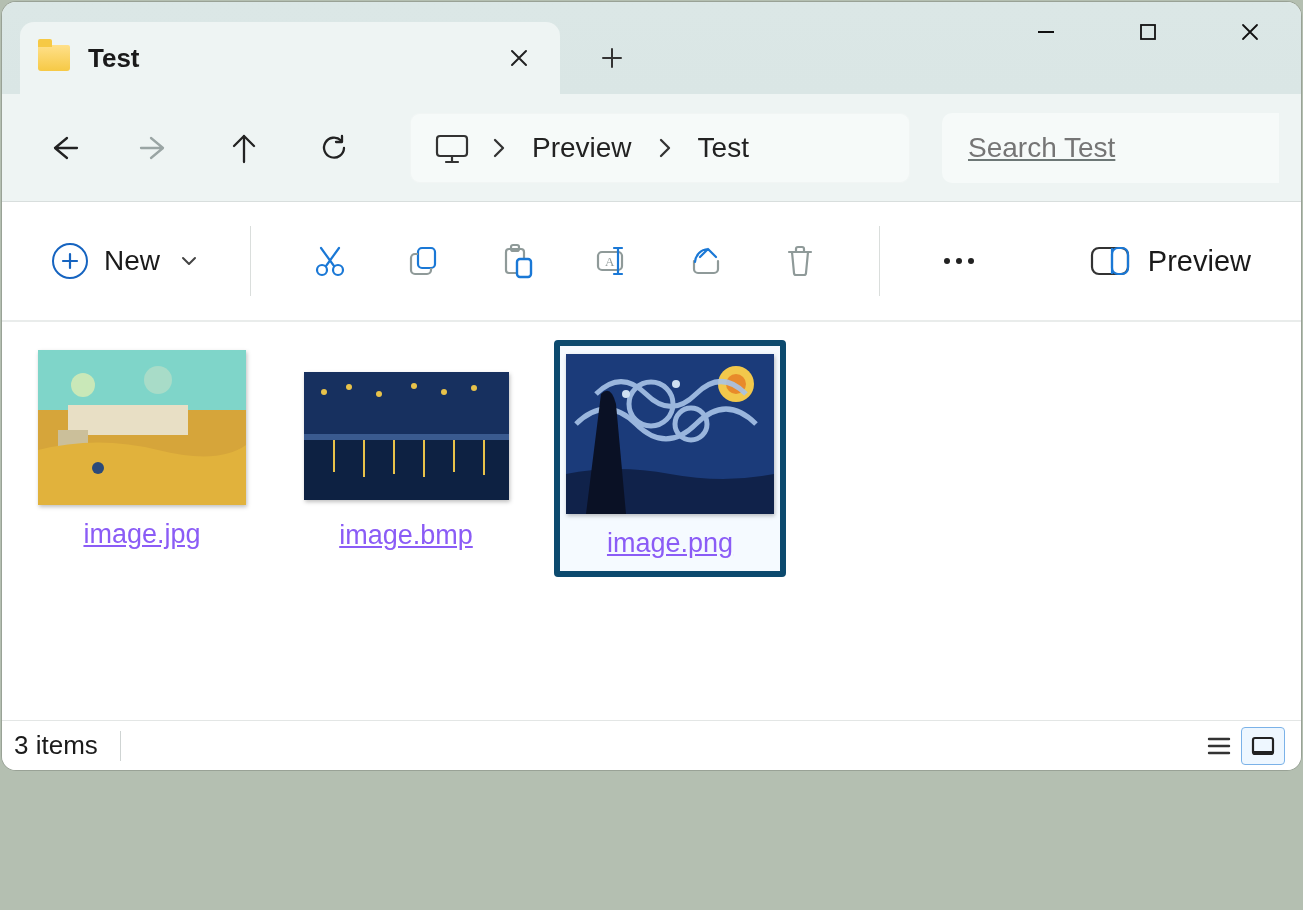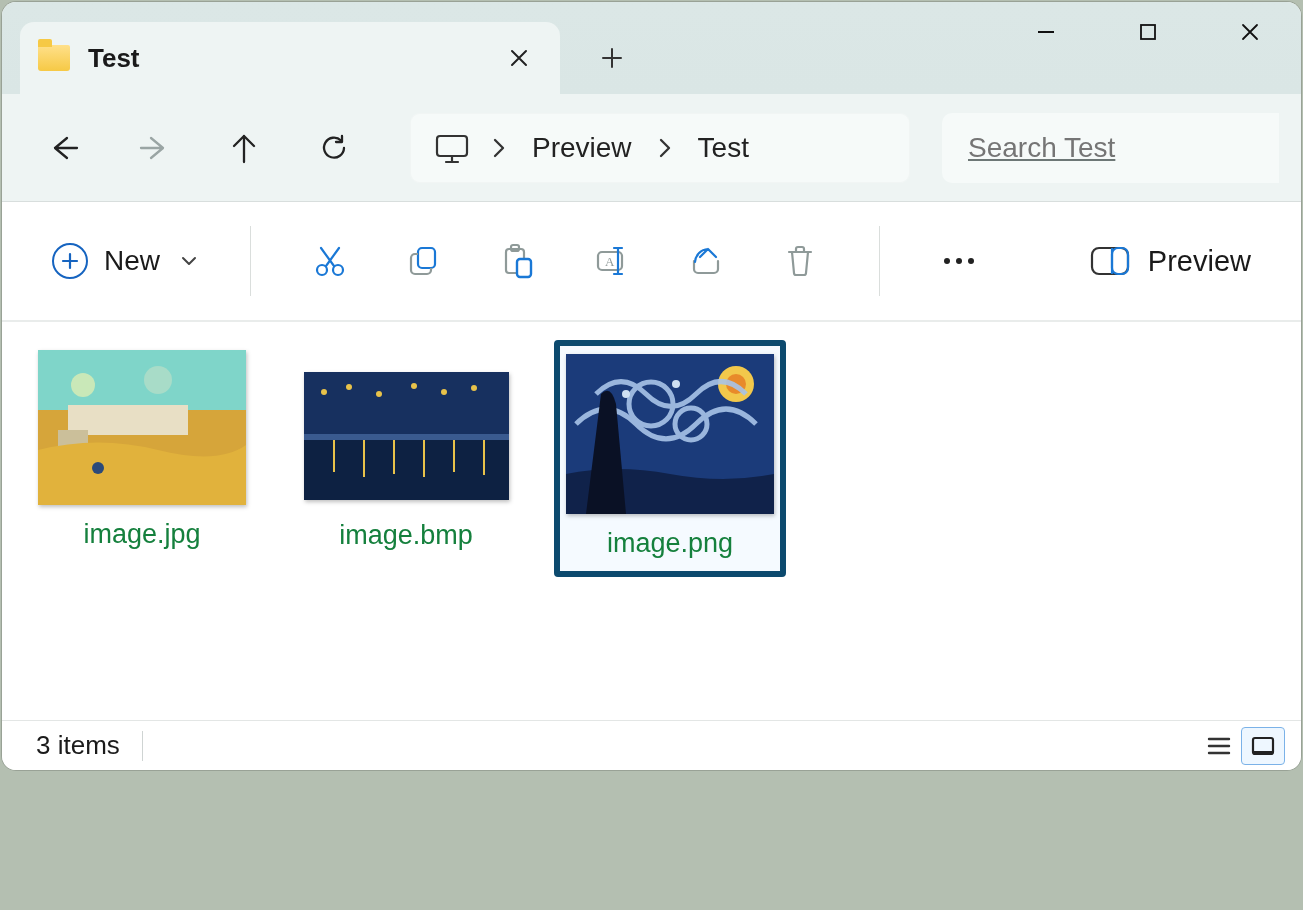--- a/index.html
+++ b/index.html
@@ -172,30 +172,30 @@
     background:#f5faff;
   }
   .thumb{
     width:208px;height:160px;
     box-shadow:1px 2px 4px rgba(0,0,0,.25);
     display:flex;align-items:center;justify-content:center;
     overflow:hidden;
   }
   .thumb.t1{height:155px;}
   .thumb.t2{width:205px;height:128px;margin-top:22px;margin-bottom:6px;}
-  .file-label{font-size:27px;color:#15803d;}
+  .file-label{font-size:27px;color:#8b5cf6;text-decoration:underline;}
 
   
   .thumb svg{width:100%;height:100%;}
 
   
   .statusbar{
     height:50px;background:#fff;border-top:1px solid #e3e6e5;
     display:flex;align-items:center;
-    padding:0 16px 0 34px;
+    padding:0 16px 0 12px;
     font-size:26px;color:#1b1b1b;text-align:center;
   }
   .status-sep{width:1px;height:30px;background:#cfd4d3;margin-left:22px;}
   .view-switch{margin-left:auto;display:flex;gap:0;}
   .vs-btn{
     width:44px;height:38px;display:flex;align-items:center;justify-content:center;
     border:1px solid transparent;border-radius:4px;
   }
   .vs-btn.active{border:1px solid #7bb2e8;background:#eef7ff;}
 

